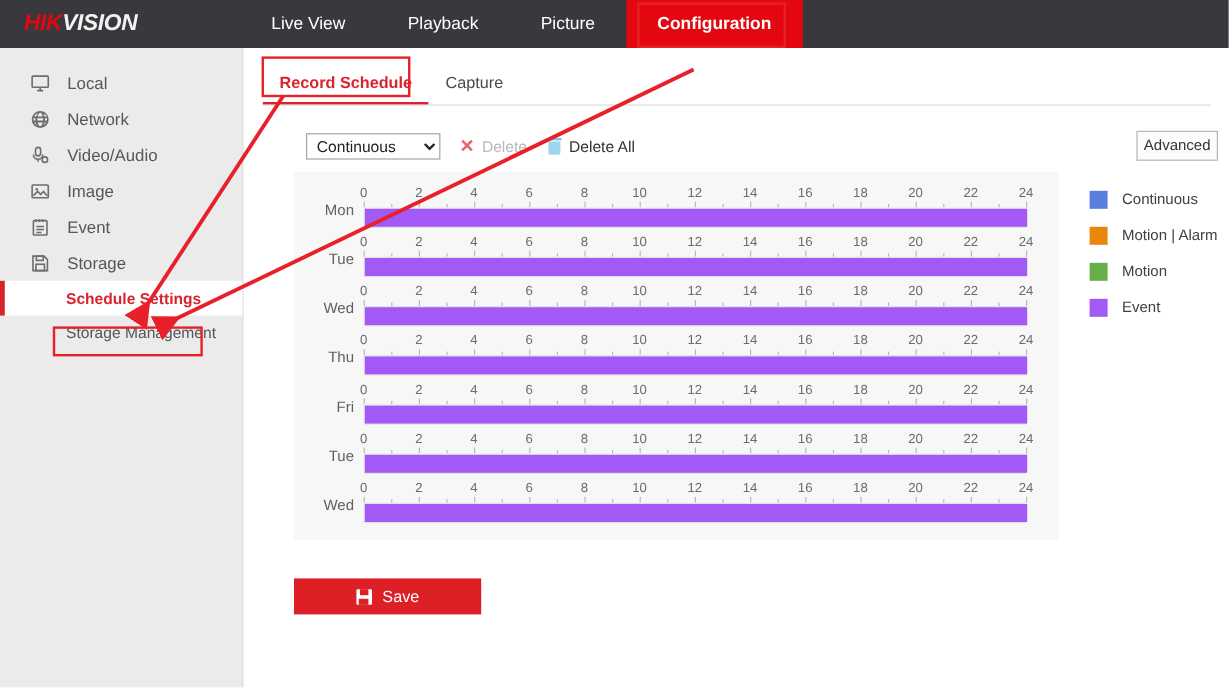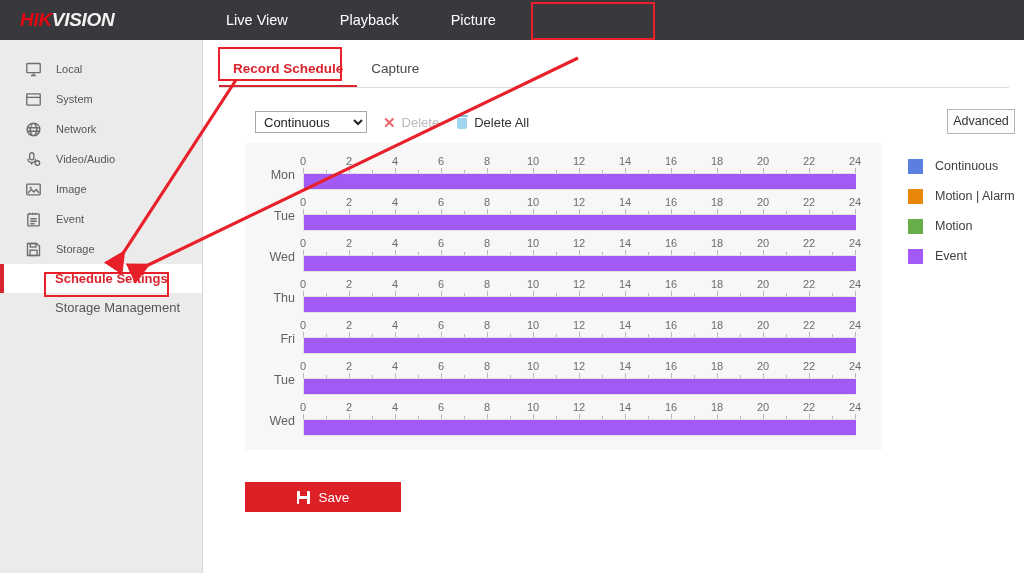--- a/index.html
+++ b/index.html
@@ -40,21 +40,21 @@
   .side-item {
     display: flex; align-items: center; height: 30px;
     padding-left: 24px; cursor: pointer;
   }
   .side-icon {
     width: 18px; height: 18px; margin-right: 14px;
     display: flex; align-items: center; justify-content: center;
     color: #6d6d6d; flex: none;
   }
   .side-icon svg { display: block; }
-  .side-label { font-size: 11px; color: #55565a; }
+  .side-label { font-size: 14px; color: #55565a; }
   .side-sub {
     height: 29px; display: flex; align-items: center;
     padding-left: 55px; font-size: 13px; color: #55565a;
     cursor: pointer;
   }
   .side-sub.selected {
     background: #ffffff; color: #d9232d; font-weight: bold;
     border-left: 4px solid #d9232d; padding-left: 51px;
   }
 
@@ -185,43 +185,35 @@
 <div id="app">
 
   <div class="topbar">
     <div class="logo">
       <span class="hik">HIK</span><span class="vision">VISION</span>
     </div>
     <div class="navitems" id="navitems">
         <div class="navitem">Live View</div>
         <div class="navitem">Playback</div>
         <div class="navitem">Picture</div>
+        <div class="navitem active">Configuration</div>
       </div>
   </div>
 
   <div class="sidebar">
     <div style="height:14px"></div>
     <div id="side-list">
         <div class="side-item">
           <span class="side-icon">
             <svg width="17" height="17" viewBox="0 0 24 24" fill="none" stroke="currentColor" stroke-width="1.9">
               <rect x="2.5" y="3.5" width="19" height="13" rx="1"></rect>
               <path d="M12 16.5v4M8.5 20.5h7"></path>
             </svg>
           </span>
           <span class="side-label">Local</span>
-        </div>
-        <div class="side-item">
-          <span class="side-icon">
-            <svg width="17" height="17" viewBox="0 0 24 24" fill="none" stroke="currentColor" stroke-width="1.9">
-              <rect x="2.5" y="4" width="19" height="16" rx="1"></rect>
-              <path d="M2.5 9h19"></path>
-            </svg>
-          </span>
-          <span class="side-label">System</span>
         </div>
         <div class="side-item">
           <span class="side-icon">
             <svg width="17" height="17" viewBox="0 0 24 24" fill="currentColor">
               <path d="M12 2a10 10 0 100 20 10 10 0 000-20zm0 2.2c1 0 2.4 1.7 3 4.3h-6c.6-2.6 2-4.3 3-4.3zM6.6 8.5H4.9A8 8 0 019.4 4.6a11 11 0 00-1.5 3 .1.1 0 01-.1 0zM4.2 10.6h2.2a17 17 0 000 2.8H4.2a8 8 0 010-2.8zm.7 4.9h1.7a11 11 0 001.6 3.2 8 8 0 01-3.3-3.2zM12 19.8c-1 0-2.4-1.7-3-4.3h6c-.6 2.6-2 4.3-3 4.3zm3.4-6.4H8.6a15 15 0 010-2.8h6.8a15 15 0 010 2.8zm.2 5.3a11 11 0 001.6-3.2h1.7a8 8 0 01-3.3 3.2zm2-5.3a17 17 0 000-2.8h2.2a8 8 0 010 2.8h-2.2zm-.4-4.9a11 11 0 00-1.6-3.1 8 8 0 014.5 3.1h-2.9z"></path>
             </svg>
           </span>
           <span class="side-label">Network</span>
         </div>
         <div class="side-item">

